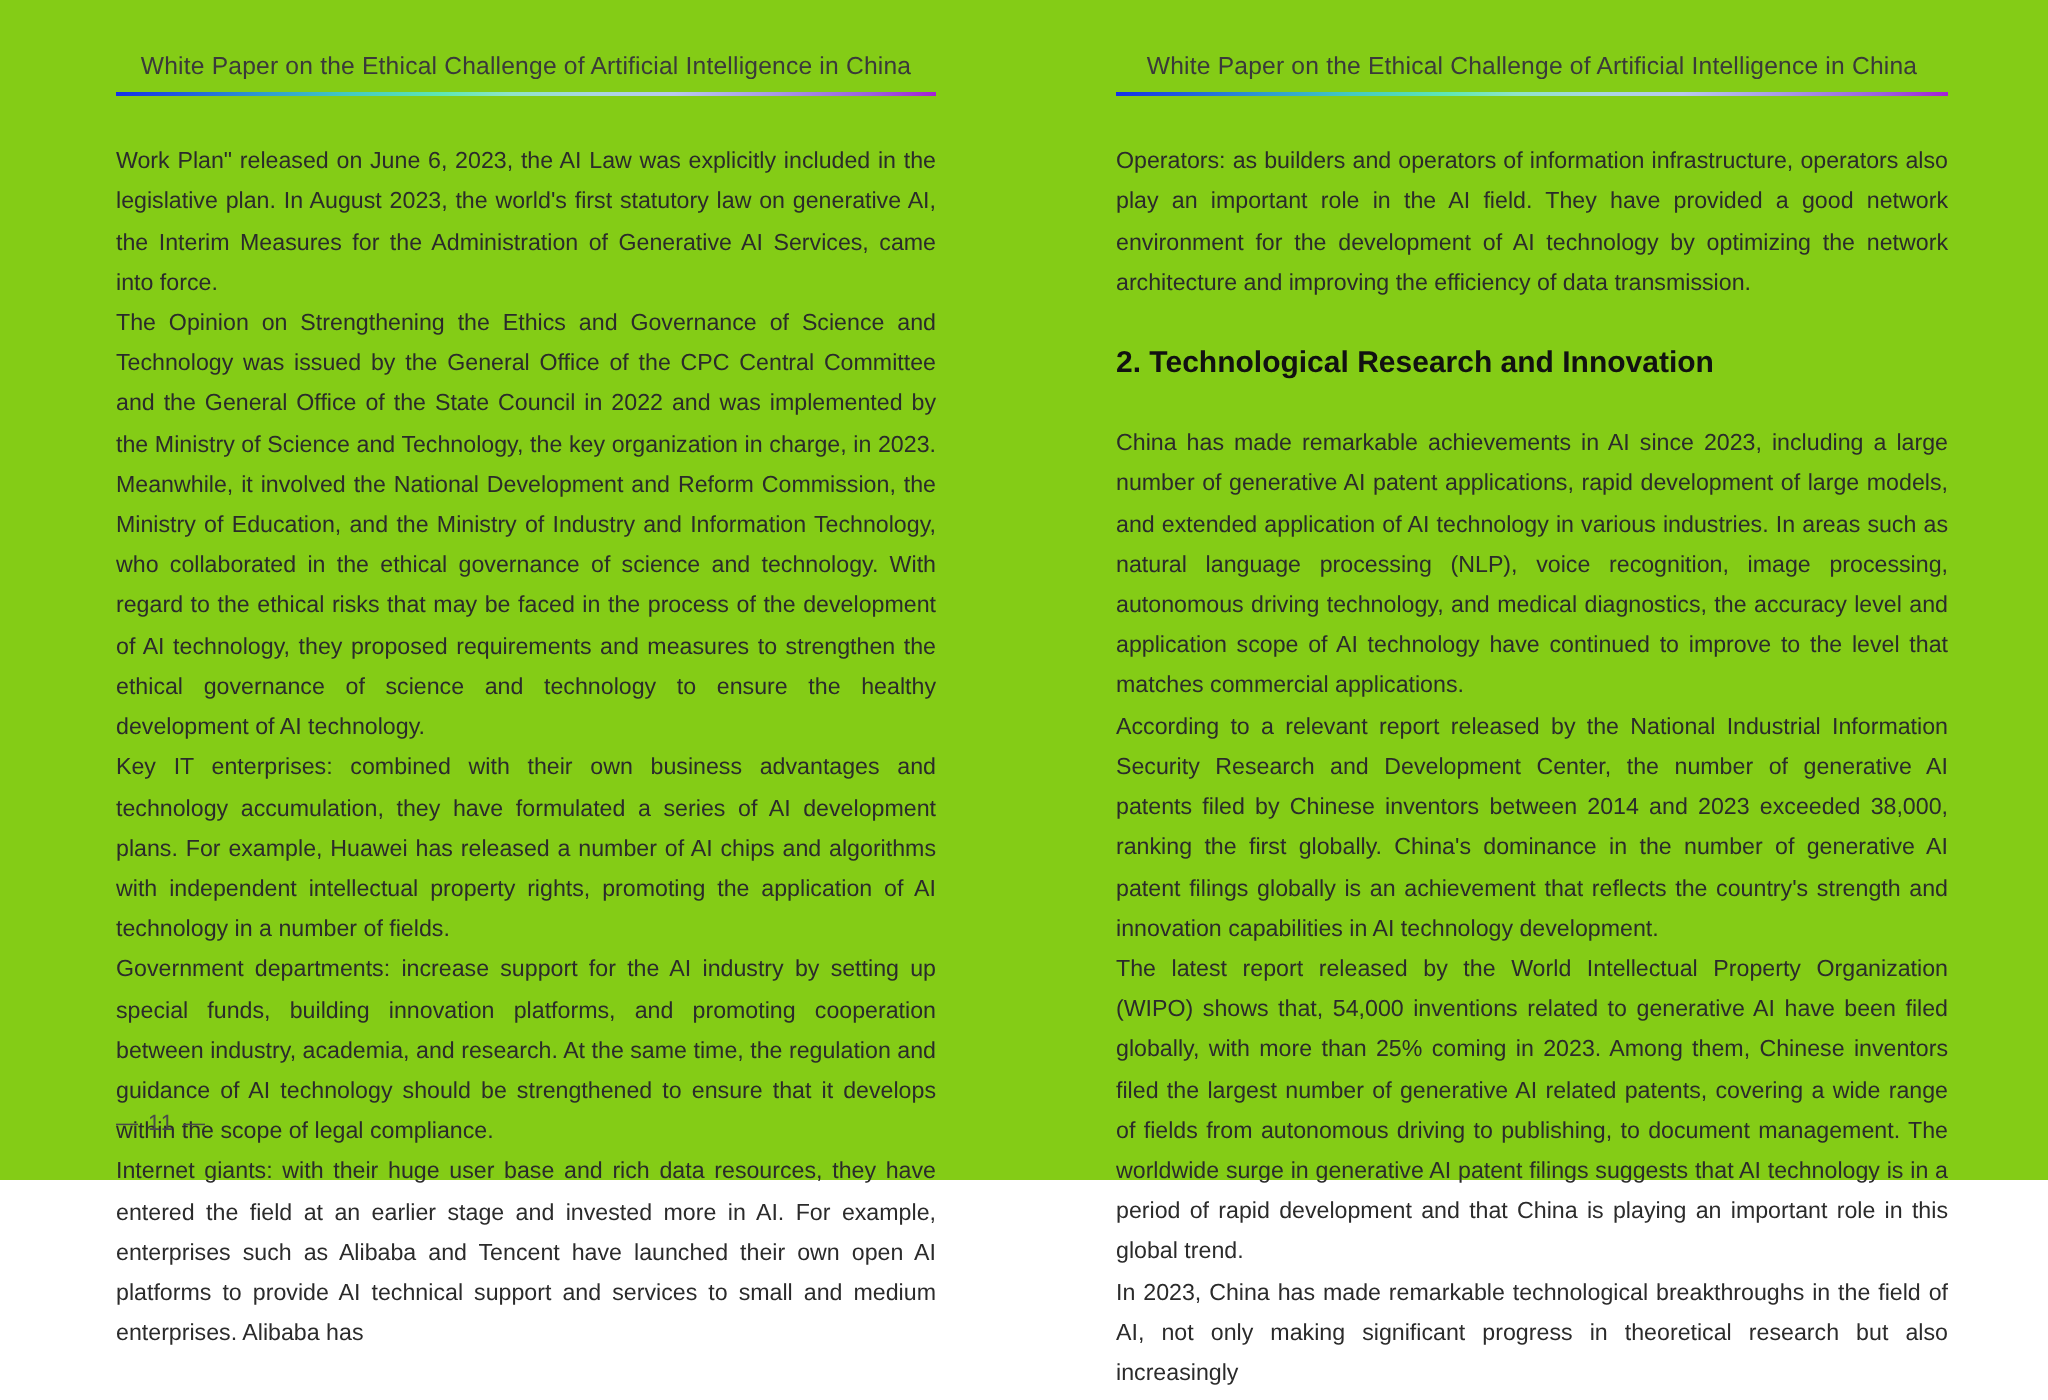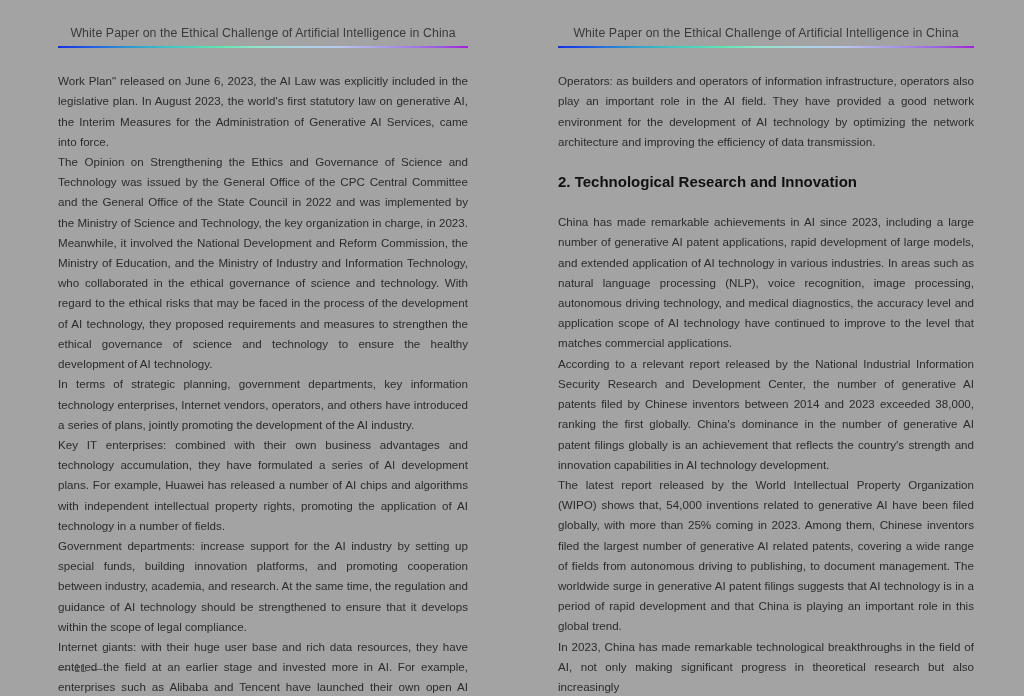--- a/index.html
+++ b/index.html
@@ -15,24 +15,24 @@
     overflow: hidden;
   }
   .spread {
     display: flex;
     width: 1024px;
     height: 700px;
     box-sizing: border-box;
   }
   .page {
     width: 512px;
-    height: 696px;
+    height: 590px;
     box-sizing: border-box;
     position: relative;
-    background: #a3a3a3;
+    background: #84cc16;
     text-decoration: underline;
   }
   .page-inner {
     position: absolute;
     left: 58px;
     right: 44px;
     top: 26px;
     bottom: 0;
   }
   .page.right .page-inner {
@@ -115,21 +115,20 @@
     <div class="page-inner">
 
       <div class="header">
         <div class="header-title">White Paper on the Ethical Challenge of Artificial Intelligence in China</div>
         <div class="header-rule"></div>
       </div>
 
       <div class="body-text">
         <p>Work Plan" released on June 6, 2023, the AI Law was explicitly included in the legislative plan. In August 2023, the world's first statutory law on generative AI, the Interim Measures for the Administration of Generative AI Services, came into force.</p>
         <p>The Opinion on Strengthening the Ethics and Governance of Science and Technology was issued by the General Office of the CPC Central Committee and the General Office of the State Council in 2022 and was implemented by the Ministry of Science and Technology, the key organization in charge, in 2023. Meanwhile, it involved the National Development and Reform Commission, the Ministry of Education, and the Ministry of Industry and Information Technology, who collaborated in the ethical governance of science and technology. With regard to the ethical risks that may be faced in the process of the development of AI technology, they proposed requirements and measures to strengthen the ethical governance of science and technology to ensure the healthy development of AI technology.</p>
-        <p>In terms of strategic planning, government departments, key information technology enterprises, Internet vendors, operators, and others have introduced a series of plans, jointly promoting the development of the AI industry.</p>
         <p>Key IT enterprises: combined with their own business advantages and technology accumulation, they have formulated a series of AI development plans. For example, Huawei has released a number of AI chips and algorithms with independent intellectual property rights, promoting the application of AI technology in a number of fields.</p>
         <p>Government departments: increase support for the AI industry by setting up special funds, building innovation platforms, and promoting cooperation between industry, academia, and research. At the same time, the regulation and guidance of AI technology should be strengthened to ensure that it develops within the scope of legal compliance.</p>
         <p>Internet giants: with their huge user base and rich data resources, they have entered the field at an earlier stage and invested more in AI. For example, enterprises such as Alibaba and Tencent have launched their own open AI platforms to provide AI technical support and services to small and medium enterprises. Alibaba has</p>
       </div>
 
     </div>
     <div class="page-number">— 11 —</div>
   </div>
 
   <div class="page right">

